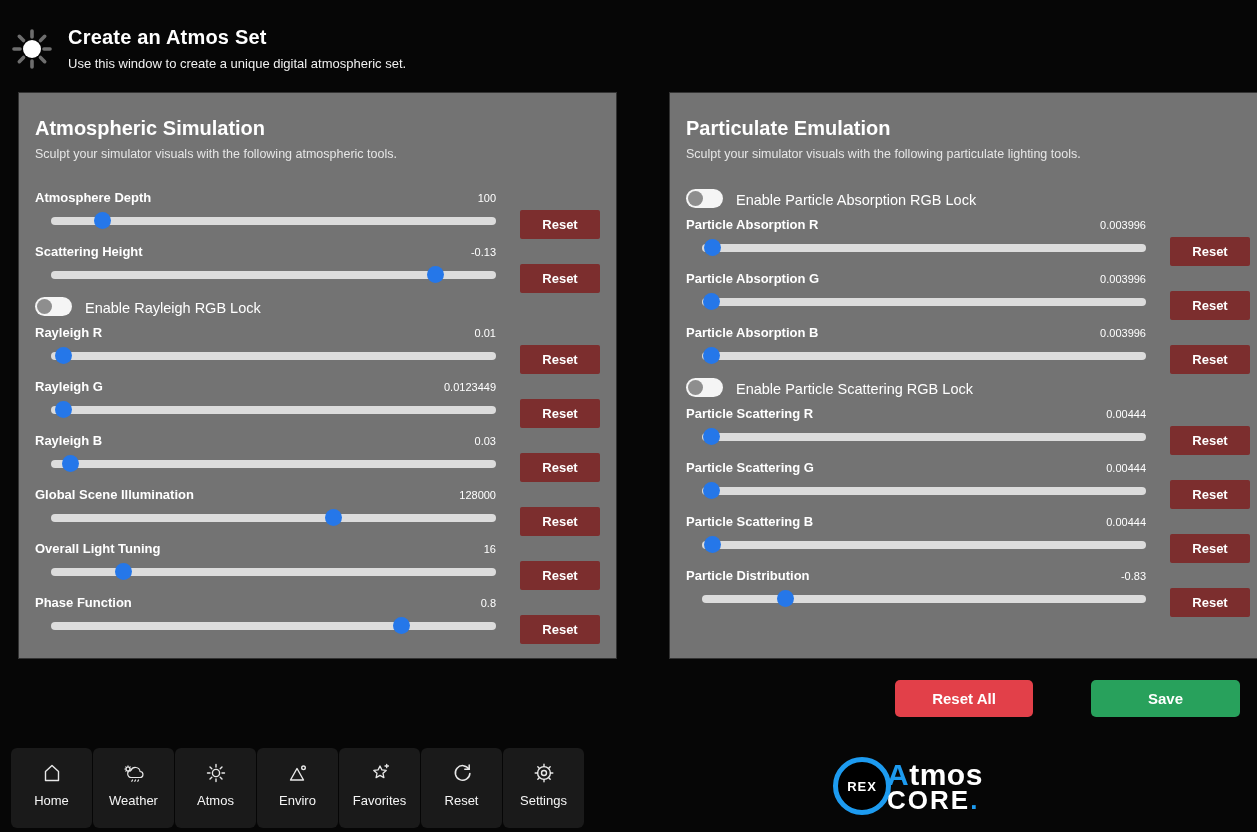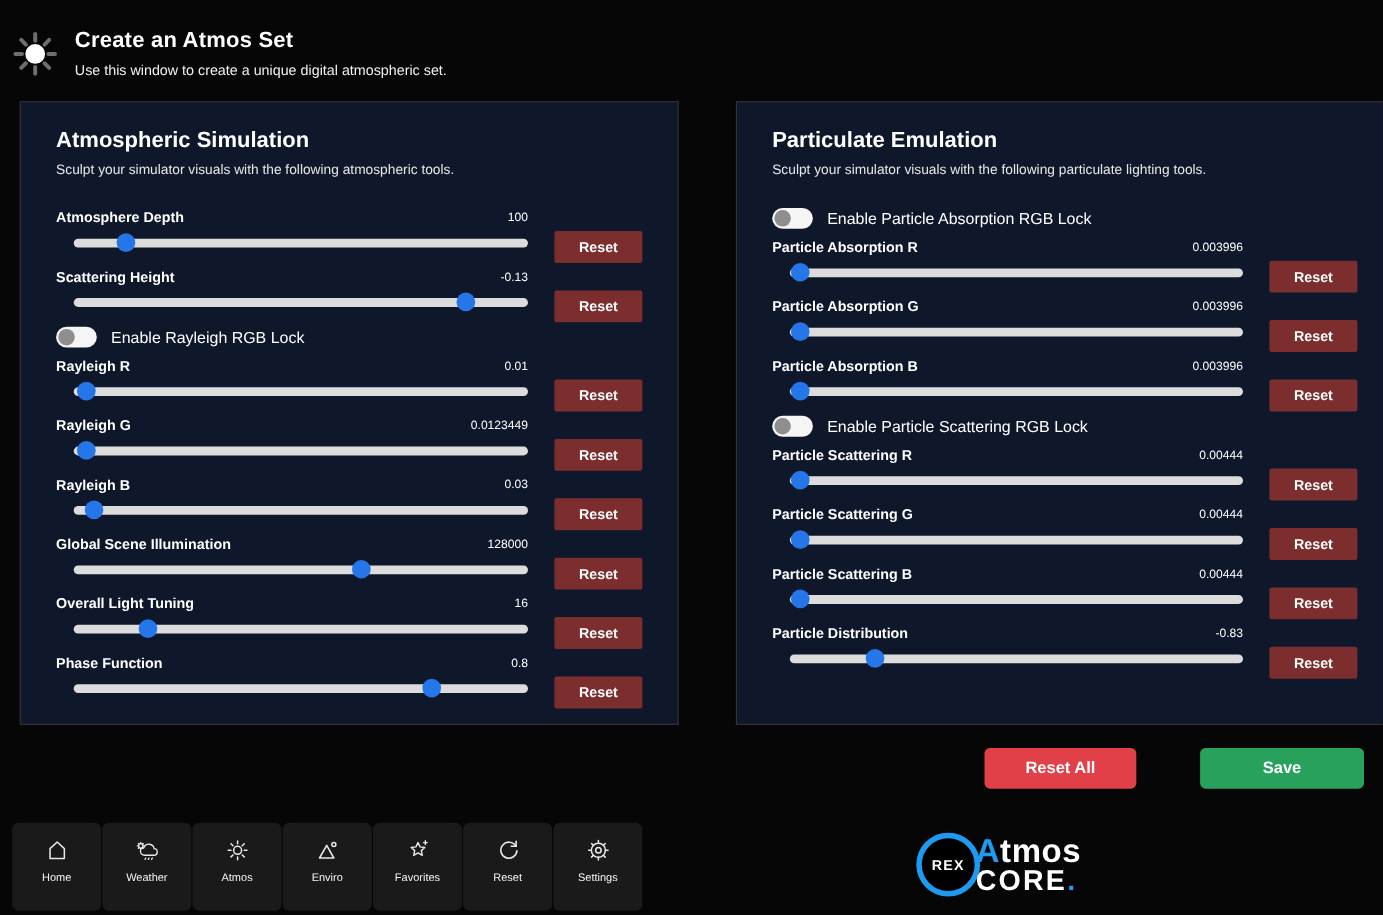--- a/index.html
+++ b/index.html
@@ -12,22 +12,22 @@
     overflow: hidden;
   }
   
   .header { position:absolute; top:26px; left:10px; display:flex; align-items:center; gap:14px; }
   .header-text h1 { font-size:20px; font-weight:700; letter-spacing:.2px; }
   .header-text p  { font-size:13px; margin-top:7px; color:#f0f0f0; }
 
   
   .panel {
     position:absolute; top:92px; height:567px;
-    background:#0f172a; border:1px solid #333;
-    padding:24px 32px;
+    background:#737373; border:1px solid #333;
+    padding:24px 16px;
   }
   .panel-left  { left:18px;  width:599px; }
   .panel-right { left:641px; width:598px;margin-left:28px; }
   .panel-title { font-size:20px; font-weight:700; }
   .panel-sub   { font-size:12.5px; color:#e6e6e6; margin-top:7px; margin-bottom:28px; }
 
   
   .slider-row { display:flex; align-items:flex-start; margin-bottom:4px; }
   .slider-main { flex:1; min-width:0; }
   .slider-head { display:flex; justify-content:space-between; align-items:center; height:17px; }
@@ -58,21 +58,21 @@
   .btn-success { width:149px; background:var(--success,#28a15c); }
 
   
   .bottom-nav { position:absolute; top:748px; left:11px; display:flex; gap:1px; }
   .nav-tile {
     width:81px; height:80px; background:#1a1a1a; border-radius:6px;
     display:flex; flex-direction:column; align-items:center; padding-top:13px; cursor:pointer;
   }
   .icon svg { display:block; }
   .nav-icon { color:#e8e8e8; height:24px; }
-  .nav-label { font-size:10px; color:#f5f5f5; margin-top:8px; }
+  .nav-label { font-size:13px; color:#f5f5f5; margin-top:8px; }
 
   
   .logo { position:absolute; top:753px; left:833px; display:flex; align-items:center; height:66px; }
   .logo-ring {
     width:58px; height:58px; border-radius:50%; border:5px solid var(--logo-blue,#1d9bf0);
     display:flex; align-items:center; justify-content:center; flex:0 0 auto; background:#000;
   }
   .logo-ring span { font-size:13px; font-weight:700; letter-spacing:1px; color:#fff; }
   .logo-text { margin-left:-4px; line-height:1; }
   .logo-line1 { font-size:30px; font-weight:700; letter-spacing:.5px; }

